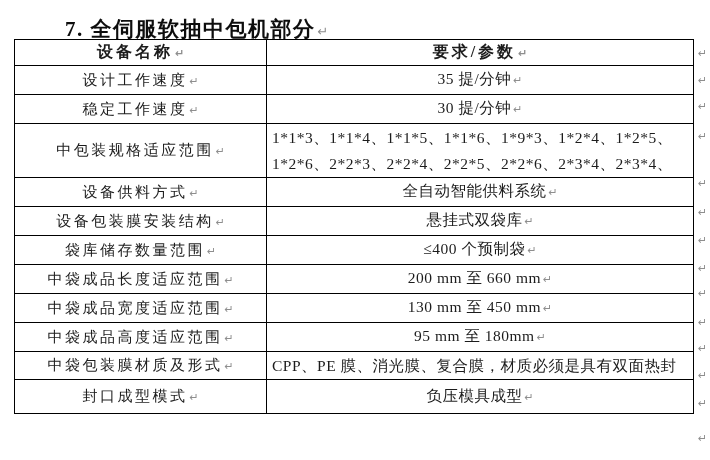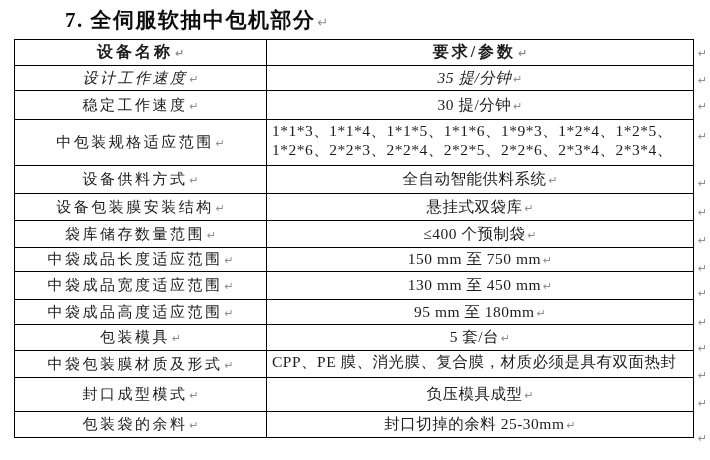--- a/index.html
+++ b/index.html
@@ -2,21 +2,21 @@
 <html><head>
 <meta charset="utf-8">
 <style>
   html,body{margin:0;padding:0;background:#e8e8e8;}
   .page{
     position:relative;width:710px;height:460px;background:#ffffff;
     font-family:"Liberation Serif","DejaVu Serif",serif;color:#1c1c1c;
     overflow:hidden;box-sizing:border-box;
   }
   .doc-title{
-    position:absolute;left:65px;top:6px;font-size:21px;font-weight:bold;
+    position:absolute;left:65px;top:15px;font-size:21px;font-weight:bold;
     letter-spacing:1.5px;color:#0d0d0d;white-space:nowrap;
   }
   .spec-table{
     position:absolute;left:14px;top:39px;width:679px;
     border-collapse:collapse;table-layout:fixed;
   }
   .spec-table col.c1{width:252px;}
   .spec-table col.c2{width:427px;}
   .spec-table th,.spec-table td{
     border:1px solid #000;padding:0;vertical-align:middle;overflow:hidden;
@@ -25,21 +25,21 @@
     font-size:16px;font-weight:bold;letter-spacing:3px;text-align:center;
     white-space:nowrap;
   }
   .name-cell{
     text-align:center;font-size:15px;letter-spacing:2.5px;white-space:nowrap;
   }
   .value-cell{
     text-align:center;font-size:15.5px;letter-spacing:0.5px;white-space:nowrap;
   }
   .value-cell.left{text-align:left;padding-left:5px;vertical-align:top;padding-top:1px;}
-  .vline{line-height:19px;white-space:nowrap;overflow:hidden;}
+  .vline{line-height:26px;white-space:nowrap;overflow:hidden;}
   .pmark{
     color:#8e8e8e;font-family:"DejaVu Sans",sans-serif;font-size:11px;
     margin-left:2px;letter-spacing:0;vertical-align:baseline;
   }
   .title-pmark{font-size:13px;font-weight:normal;}
   .row-endmark{
     position:absolute;left:698px;color:#8e8e8e;
     font-family:"DejaVu Sans",sans-serif;font-size:11px;line-height:11px;
   }
 </style>
@@ -61,21 +61,21 @@
       <tr style="height:26px;">
         <th>
           <span>设备名称</span><span class="pmark">↵</span>
         </th>
         <th>
           <span>要求/参数</span><span class="pmark">↵</span>
         </th>
       </tr>
     </thead>
     <tbody>
-        <tr style="height: 25px; font-style: italic;">
+        <tr style="height: 25px;">
           <td class="name-cell"><span>设计工作速度</span><span class="pmark">↵</span></td>
           <td class="value-cell">
             <div class="vline"><span>35 提/分钟</span><span class="pmark">↵</span></div>
           </td>
         </tr>
         <tr style="height: 29px;">
           <td class="name-cell"><span>稳定工作速度</span><span class="pmark">↵</span></td>
           <td class="value-cell">
             <div class="vline"><span>30 提/分钟</span><span class="pmark">↵</span></div>
           </td>
@@ -101,57 +101,45 @@
         </tr>
         <tr style="height: 27px;">
           <td class="name-cell"><span>袋库储存数量范围</span><span class="pmark">↵</span></td>
           <td class="value-cell">
             <div class="vline"><span>≤400 个预制袋</span><span class="pmark">↵</span></div>
           </td>
         </tr>
         <tr style="height: 24px;">
           <td class="name-cell"><span>中袋成品长度适应范围</span><span class="pmark">↵</span></td>
           <td class="value-cell">
-            <div class="vline"><span>150 mm 至 750 mm</span><span class="pmark">↵</span></div>
+            <div class="vline"><span>200 mm 至 660 mm</span><span class="pmark">↵</span></div>
           </td>
         </tr>
         <tr style="height: 28px; margin-left: 28px;">
           <td class="name-cell"><span>中袋成品宽度适应范围</span><span class="pmark">↵</span></td>
           <td class="value-cell">
             <div class="vline"><span>130 mm 至 450 mm</span><span class="pmark">↵</span></div>
           </td>
         </tr>
         <tr style="height: 25px;">
           <td class="name-cell"><span>中袋成品高度适应范围</span><span class="pmark">↵</span></td>
           <td class="value-cell">
             <div class="vline"><span>95 mm 至 180mm</span><span class="pmark">↵</span></div>
           </td>
         </tr>
-        <tr style="height: 26px;">
-          <td class="name-cell"><span>包装模具</span><span class="pmark">↵</span></td>
-          <td class="value-cell">
-            <div class="vline"><span>5 套/台</span><span class="pmark">↵</span></div>
-          </td>
-        </tr>
         <tr style="height: 27px;">
           <td class="name-cell"><span>中袋包装膜材质及形式</span><span class="pmark">↵</span></td>
           <td class="value-cell left">
             <div class="vline"><span>CPP、PE 膜、消光膜、复合膜，材质必须是具有双面热封</span></div>
           </td>
         </tr>
         <tr style="height: 34px;">
           <td class="name-cell"><span>封口成型模式</span><span class="pmark">↵</span></td>
           <td class="value-cell">
             <div class="vline"><span>负压模具成型</span><span class="pmark">↵</span></div>
-          </td>
-        </tr>
-        <tr style="height: 26px;">
-          <td class="name-cell"><span>包装袋的余料</span><span class="pmark">↵</span></td>
-          <td class="value-cell">
-            <div class="vline"><span>封口切掉的余料 25-30mm</span><span class="pmark">↵</span></div>
           </td>
         </tr>
       </tbody>
   </table>
 
   <div id="endmarks">
       <span class="row-endmark" style="top: 48px;">↵</span>
       <span class="row-endmark" style="top: 75px;">↵</span>
       <span class="row-endmark" style="top: 101px;">↵</span>
       <span class="row-endmark" style="top: 131px;">↵</span>

